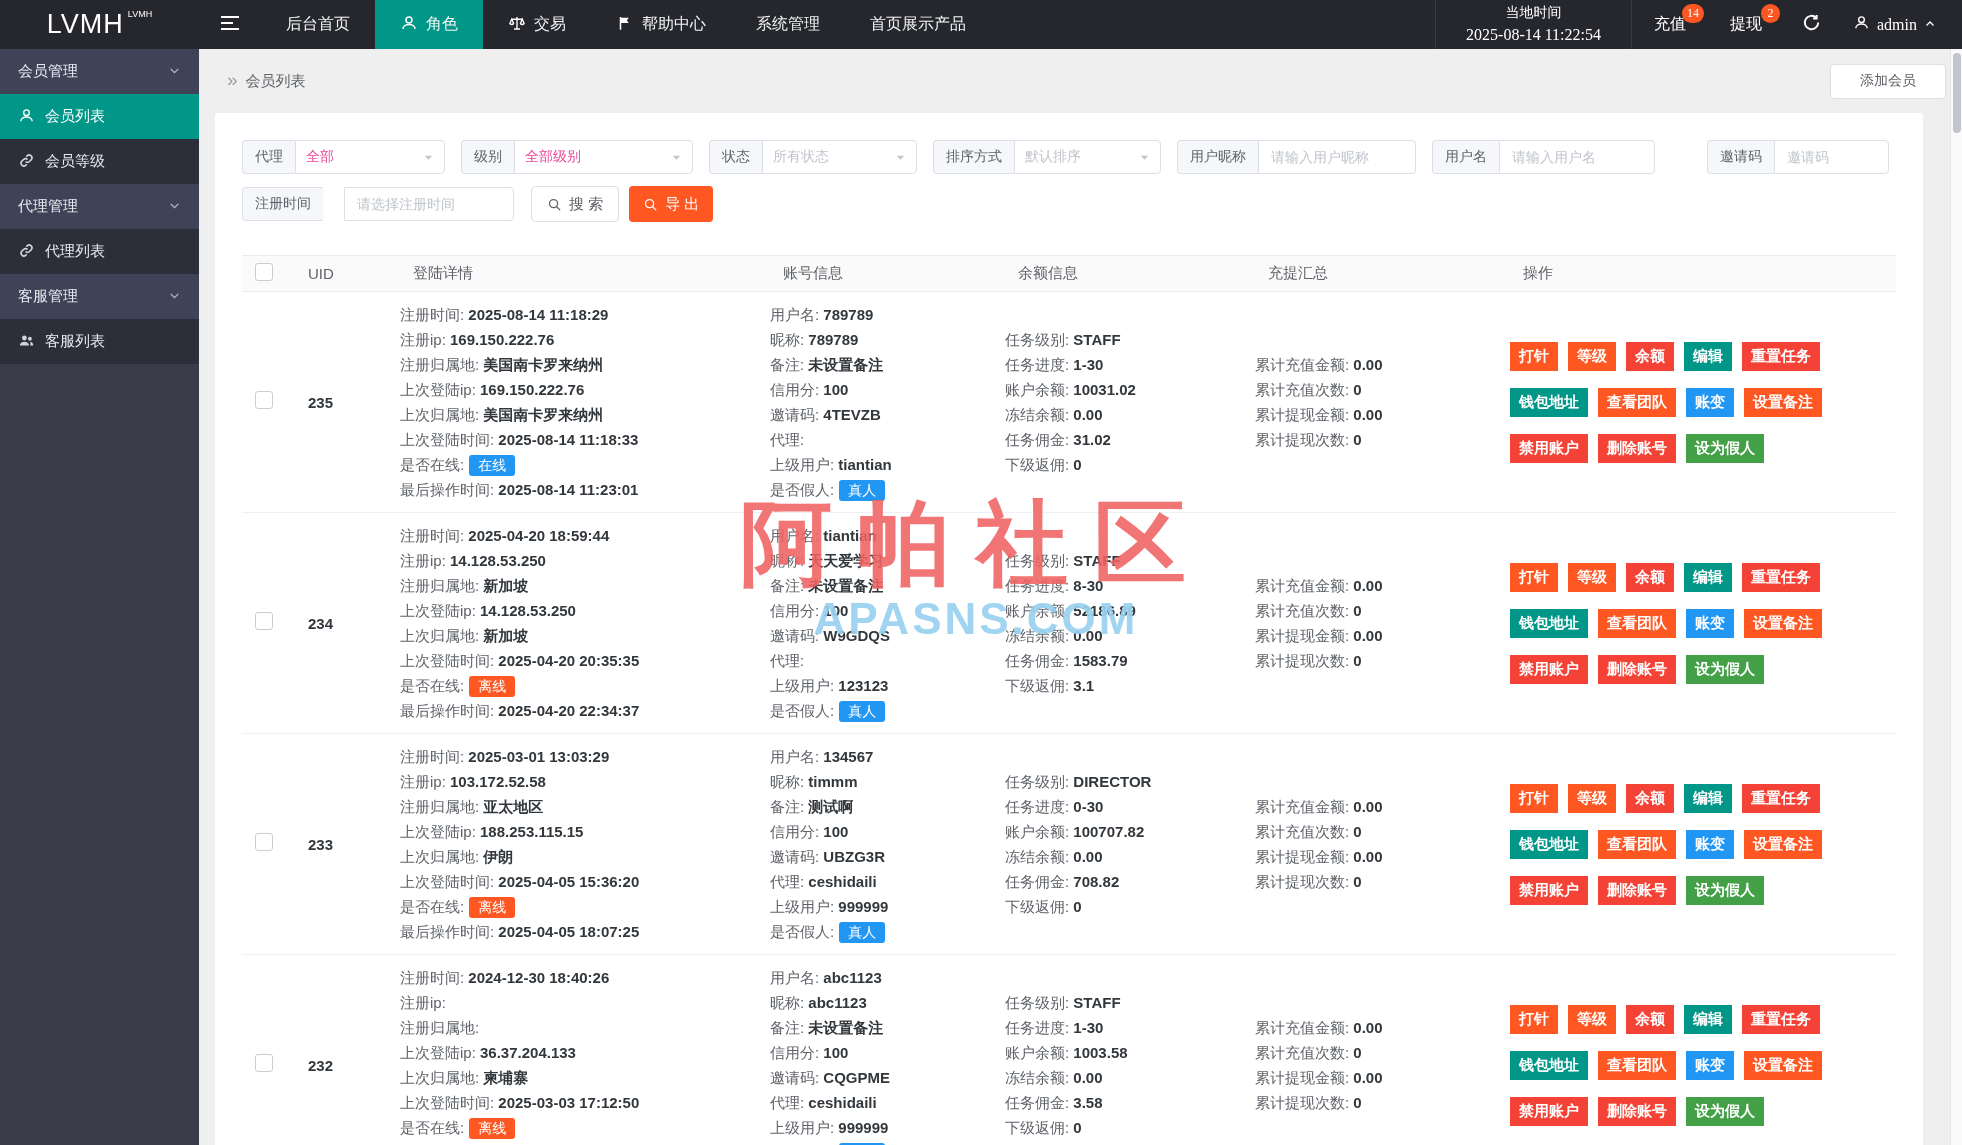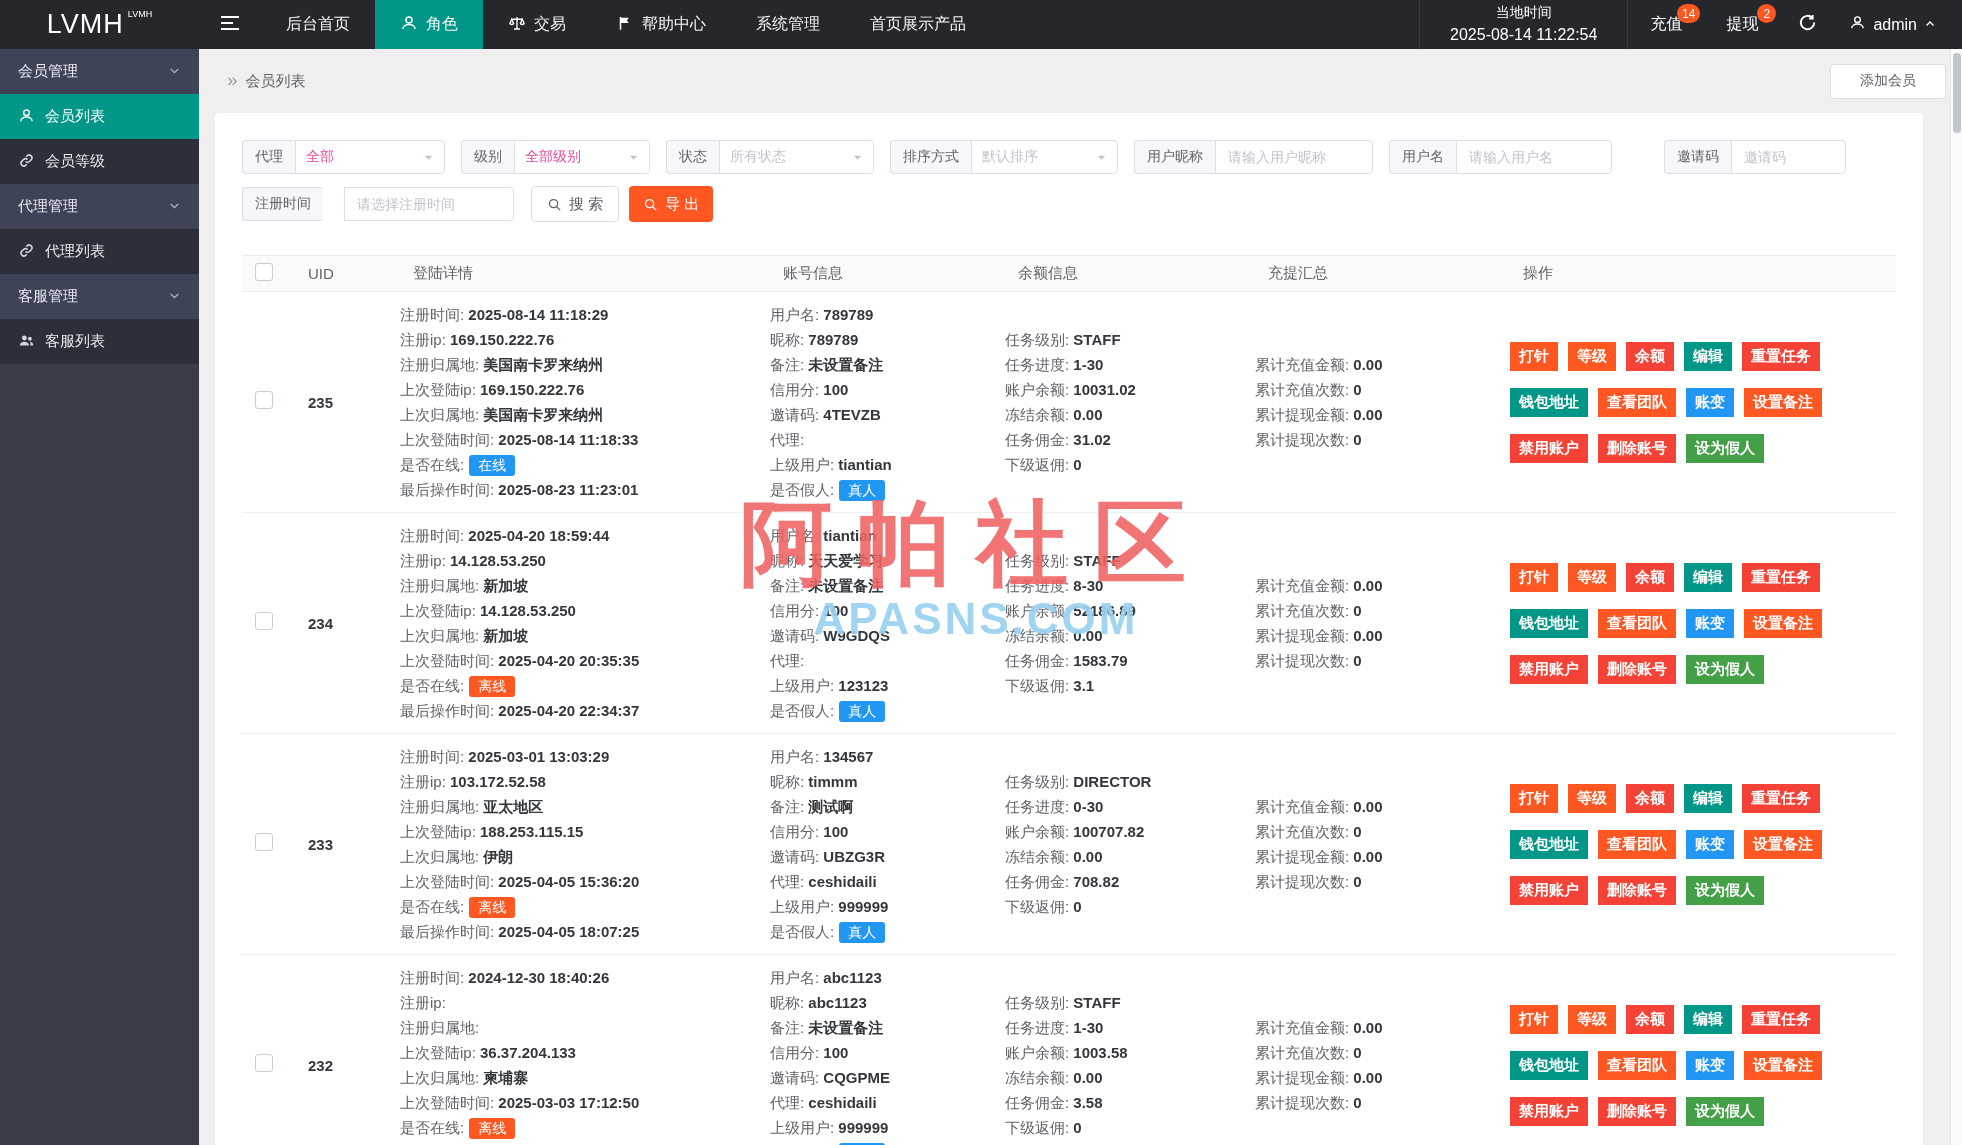--- a/index.html
+++ b/index.html
@@ -7,21 +7,21 @@
 
   
   .navbar { position:fixed; top:0; left:0; right:0; height:49px; background:#26272d; display:flex; align-items:stretch; z-index:100; color:#fff; }
   .logo-area { width:199px; display:flex; align-items:center; justify-content:center; gap:4px; }
   .logo-main { font-size:27px; letter-spacing:1px; color:#fff; font-weight:400; }
   .logo-sup { font-size:9px; color:#fff; align-self:flex-start; margin-top:9px; }
   .nav-toggle { width:62px; display:flex; align-items:center; justify-content:center; cursor:pointer; }
   .nav-item { display:flex; align-items:center; gap:8px; padding:0 25px; font-size:16px; color:#f2f3f5; cursor:pointer; }
   .nav-item.active { background:#009688; }
   .nav-item svg { width:18px; height:18px; }
-  .nav-right { margin-left:auto; display:flex; align-items:stretch; }
+  .nav-right { margin-left:auto; display:flex; align-items:stretch;font-family:Liberation Serif, serif; }
   .nav-time { display:flex; flex-direction:column; justify-content:center; align-items:center; padding:0 30px; border-left:1px solid rgba(255,255,255,.09); border-right:1px solid rgba(255,255,255,.09); line-height:1.5; }
   .nav-time .t1 { font-size:14px; }
   .nav-time .t2 { font-size:16px; }
   .nav-link { position:relative; display:flex; align-items:center; padding:0 22px; font-size:16px; cursor:pointer; }
   .nav-badge { position:absolute; top:4px; right:4px; min-width:19px; height:19px; border-radius:10px; background:#ff5722; color:#fff; font-size:12px; display:flex; align-items:center; justify-content:center; padding:0 5px; }
   .nav-refresh { display:flex; align-items:center; padding:0 18px; cursor:pointer; }
   .nav-user { display:flex; align-items:center; gap:7px; padding:0 26px 0 14px; font-size:16px; cursor:pointer; }
 
   
   .sidebar { position:fixed; top:49px; left:0; bottom:0; width:199px; background:#3a3d49; z-index:90; }
@@ -261,21 +261,21 @@
         <span class="flabel">代理</span>
         <div class="fselect" style="width:150px">
           <span class="fvalue">全部</span>
           <svg viewBox="0 0 24 24" fill="#c0c4cc">
               <path d="M4 8l8 9 8-9z"></path>
             </svg>
         </div>
       </div>
       <div class="fgroup">
         <span class="flabel">级别</span>
-        <div class="fselect" style="width:136px">
+        <div class="fselect" style="width:179px">
           <span class="fvalue">全部级别</span>
           <svg viewBox="0 0 24 24" fill="#c0c4cc">
               <path d="M4 8l8 9 8-9z"></path>
             </svg>
         </div>
       </div>
       <div class="fgroup">
         <span class="flabel">状态</span>
         <div class="fselect ph" style="width:155px">
           <span class="fvalue">所有状态</span>
@@ -356,21 +356,21 @@
               <div class="uid-text">235</div>
             </td>
             <td>
               <div class="line"><span class="l">注册时间:</span><span class="v"> 2025-08-14 11:18:29</span></div>
               <div class="line"><span class="l">注册ip:</span><span class="v"> 169.150.222.76</span></div>
               <div class="line"><span class="l">注册归属地:</span><span class="v"> 美国南卡罗来纳州</span></div>
               <div class="line"><span class="l">上次登陆ip:</span><span class="v"> 169.150.222.76</span></div>
               <div class="line"><span class="l">上次归属地:</span><span class="v"> 美国南卡罗来纳州</span></div>
               <div class="line"><span class="l">上次登陆时间:</span><span class="v"> 2025-08-14 11:18:33</span></div>
               <div class="line"><span class="l">是否在线:</span><span class="badge-tag badge-blue">在线</span></div>
-              <div class="line"><span class="l">最后操作时间:</span><span class="v"> 2025-08-23 11:23:01</span></div>
+              <div class="line"><span class="l">最后操作时间:</span><span class="v"> 2025-08-14 11:23:01</span></div>
             </td>
             <td>
               <div class="line"><span class="l">用户名:</span><span class="v"> 789789</span></div>
               <div class="line"><span class="l">昵称:</span><span class="v"> 789789</span></div>
               <div class="line"><span class="l">备注:</span><span class="v"> 未设置备注</span></div>
               <div class="line"><span class="l">信用分:</span><span class="v"> 100</span></div>
               <div class="line"><span class="l">邀请码:</span><span class="v"> 4TEVZB</span></div>
               <div class="line"><span class="l">代理:</span></div>
               <div class="line"><span class="l">上级用户:</span><span class="v"> tiantian</span></div>
               <div class="line"><span class="l">是否假人:</span><span class="badge-tag badge-blue">真人</span></div>

